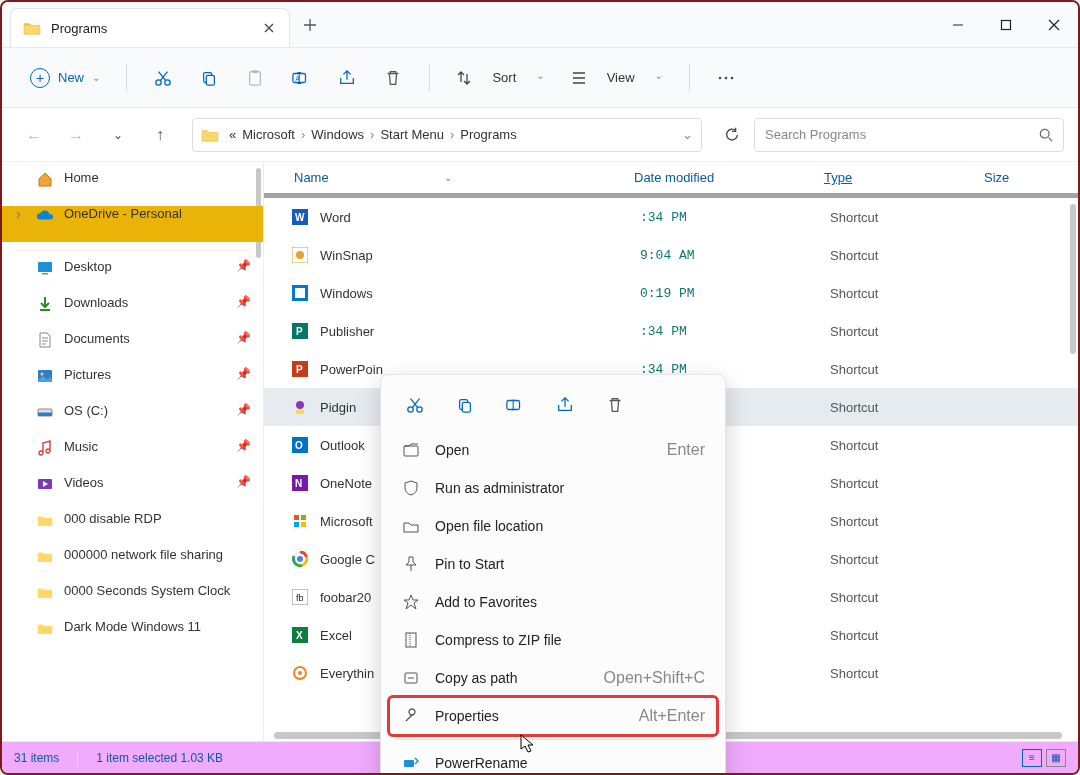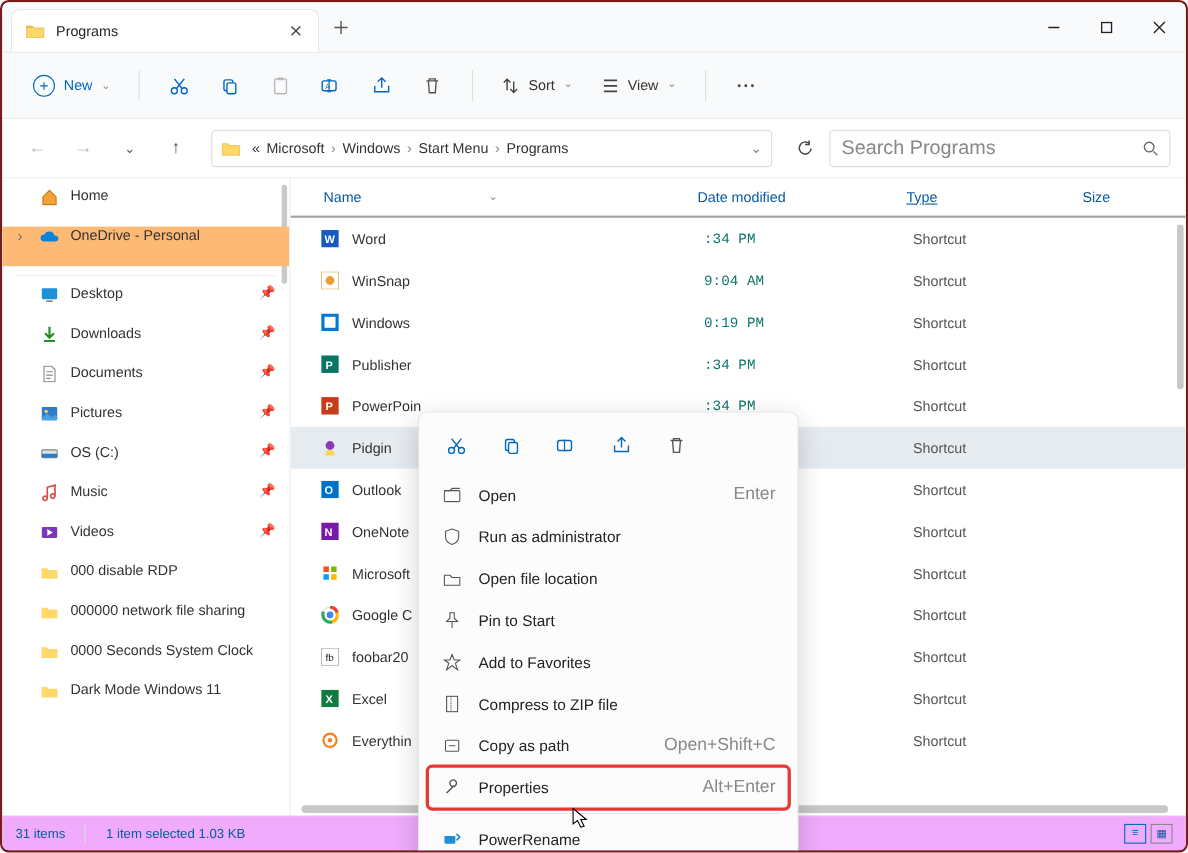--- a/index.html
+++ b/index.html
@@ -17,46 +17,46 @@
 
 
 .toolbar { height: 60px; background: #f9fafc; display: flex; align-items: center; padding: 0 18px; gap: 6px; border-bottom: 1px solid #e8e8e8; }
 .newbtn { display: flex; align-items: center; gap: 8px; color: #0067c0; font-size: 13px; padding: 6px 10px; border-radius: 4px; }
 .newbtn .plus { width: 20px; height: 20px; border: 1.5px solid #0067c0; border-radius: 50%; display: flex; align-items: center; justify-content: center; font-size: 14px; }
 .newbtn .chev { color: #888; font-size: 10px; }
 .sep { width: 1px; height: 28px; background: #ddd; margin: 0 10px; }
 .tbtn { width: 40px; height: 40px; display: flex; align-items: center; justify-content: center; color: #444; border-radius: 4px; }
 .tbtn.blue { color: #0067c0; }
 .tbtn.dim { color: #b8b8b8; }
-.sortbtn, .viewbtn { display: flex; align-items: flex-start; gap: 8px; font-size: 13px; color: #333; padding: 6px 10px; }
+.sortbtn, .viewbtn { display: flex; align-items: flex-start; gap: 20px; font-size: 13px; color: #333; padding: 6px 10px; }
 
 
 .navbar { height: 54px; background: #fff; display: flex; align-items: center; padding: 0 14px; gap: 6px; border-bottom: 1px solid #f0f0f0; }
 .navbtn { width: 36px; height: 36px; display: flex; align-items: center; justify-content: center; color: #555; font-size: 16px; }
 .navbtn.dim { color: #bbb; }
 .breadcrumb { flex: 1; height: 34px; border: 1px solid #ddd; border-radius: 4px; display: flex; align-items: center; padding: 0 8px; font-size: 13px; color: #333; gap: 6px; margin: 0 8px; }
 .breadcrumb .folder-ico { width: 18px; height: 14px; margin-right: 4px; }
 .breadcrumb .bsep { color: #888; }
 .breadcrumb .expand { margin-left: auto; color: #888; }
 .refresh { width: 32px; display: flex; align-items: center; justify-content: center; color: #444; }
-.search { width: 310px; height: 34px; border: 1px solid #ddd; border-radius: 4px; display: flex; align-items: center; padding: 0 10px; font-size: 18px; color: #888; }
+.search { width: 310px; height: 34px; border: 1px solid #ddd; border-radius: 4px; display: flex; align-items: center; padding: 0 10px; font-size: 13px; color: #888; }
 .search span { flex: 1; }
 
 
 .content { display: flex; height: calc(100% - 46px - 60px - 54px - 32px); background: #fff; position: relative; }
 .sidebar { width: 262px; border-right: 1px solid #eee; overflow-y: auto; padding: 8px 0; position: relative; }
 .side-item { display: flex; align-items: flex-start; height: 36px; padding: 0 12px 0 34px; font-size: 13px; color: #333; gap: 10px; position: relative; }
 .side-item.expandable::before { content: "›"; position: absolute; left: 14px; color: #777; font-size: 14px; }
 .side-item .ico { width: 18px; height: 18px; display: flex; align-items: center; justify-content: center; }
 .side-item .pin { margin-left: auto; color: #999; font-size: 12px; }
 .side-sep { height: 1px; background: #eee; margin: 8px 12px; }
 .side-scroll { position: absolute; right: 2px; top: 6px; width: 5px; height: 90px; background: #c8c8c8; border-radius: 3px; }
 
 .main { flex: 1; overflow: hidden; display: flex; flex-direction: column; position: relative; }
-.cols { display: flex; height: 36px; align-items: center; font-size: 13px; color: #0a5aa0; border-bottom: 2px solid #a3a3a3; padding-left: 30px; }
+.cols { display: flex; height: 36px; align-items: center; font-size: 13px; color: #0a5aa0; border-bottom: 5px solid #a3a3a3; padding-left: 30px; }
 .col-name { width: 340px; display: flex; align-items: center; gap: 110px; position: relative; }
 .col-name .sortmark { position: absolute; left: 150px; font-size: 10px; color: #888; }
 .col-date { width: 190px; }
 .col-type { width: 160px; text-decoration: underline; }
 .col-size { width: 80px; }
 .rows { flex: 1; overflow: hidden; position: relative; }
 .row { display: flex; align-items: center; height: 38px; padding-left: 26px; font-size: 13px; color: #333; }
 .row.selected { background: #e6ebf0; }
 .row .ico { width: 20px; height: 20px; margin-right: 10px; display: flex; align-items: center; justify-content: center; }
 .row .name { width: 320px; white-space: nowrap; overflow: hidden; text-overflow: ellipsis; }
@@ -237,21 +237,21 @@
   <div class="sidebar">
     <div class="side-scroll"></div>
     <div class="side-item">
       <span class="ico">
           <svg width="16" height="16" viewBox="0 0 16 16">
             <path d="M2 8 L8 2 L14 8 L14 15 L2 15 Z" fill="#f2a23a" stroke="#c97a12"></path>
           </svg>
         </span>
       <span>Home</span>
     </div>
-    <div class="side-item expandable" style="background:#fdba74">
+    <div class="side-item expandable" style="background:#eab308">
       <span class="ico">
           <svg width="18" height="12" viewBox="0 0 20 12">
             <path d="M5 11 Q1 11 1 7 Q1 4 5 4 Q6 1 10 1 Q14 1 15 5 Q19 5 19 8 Q19 11 15 11 Z" fill="#0a84d8"></path>
           </svg>
         </span>
       <span>OneDrive - Personal</span>
     </div>
     <div class="side-sep"></div>
     <div class="side-item">
         <span class="ico">

